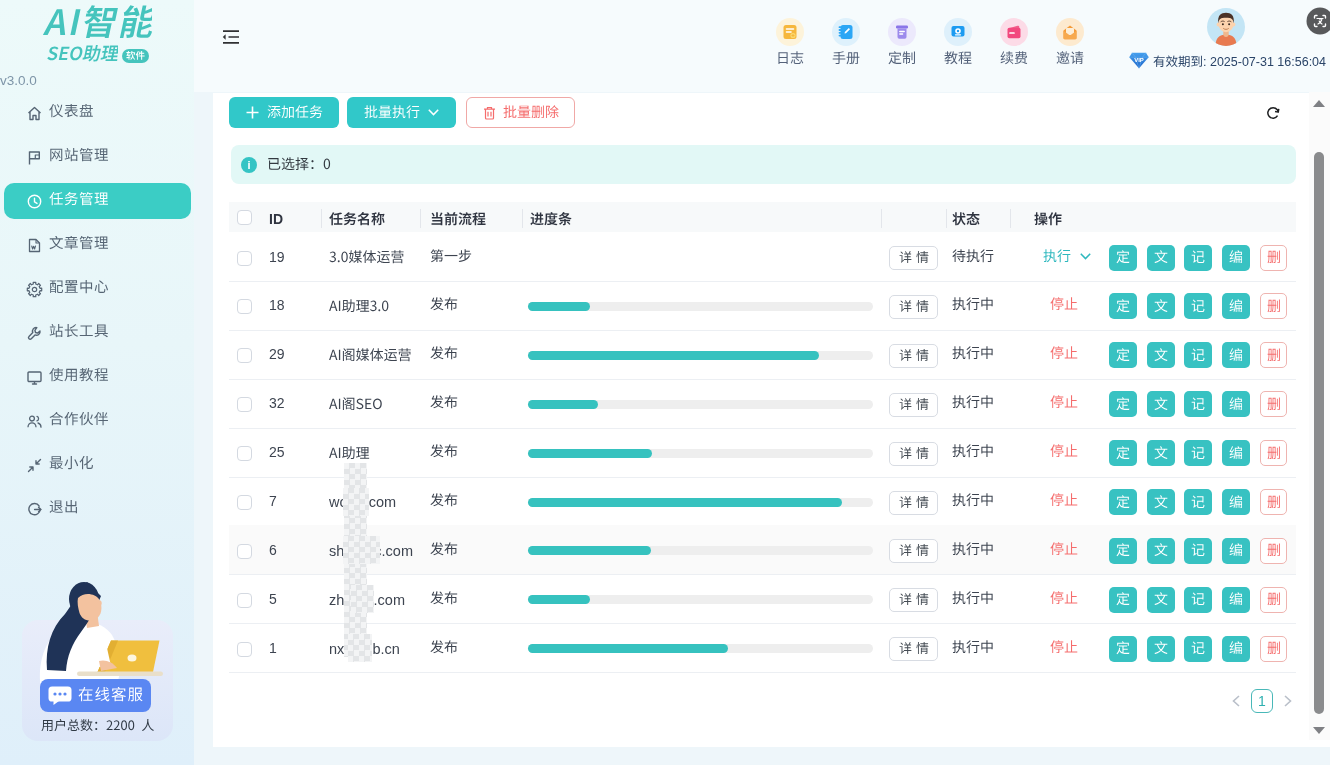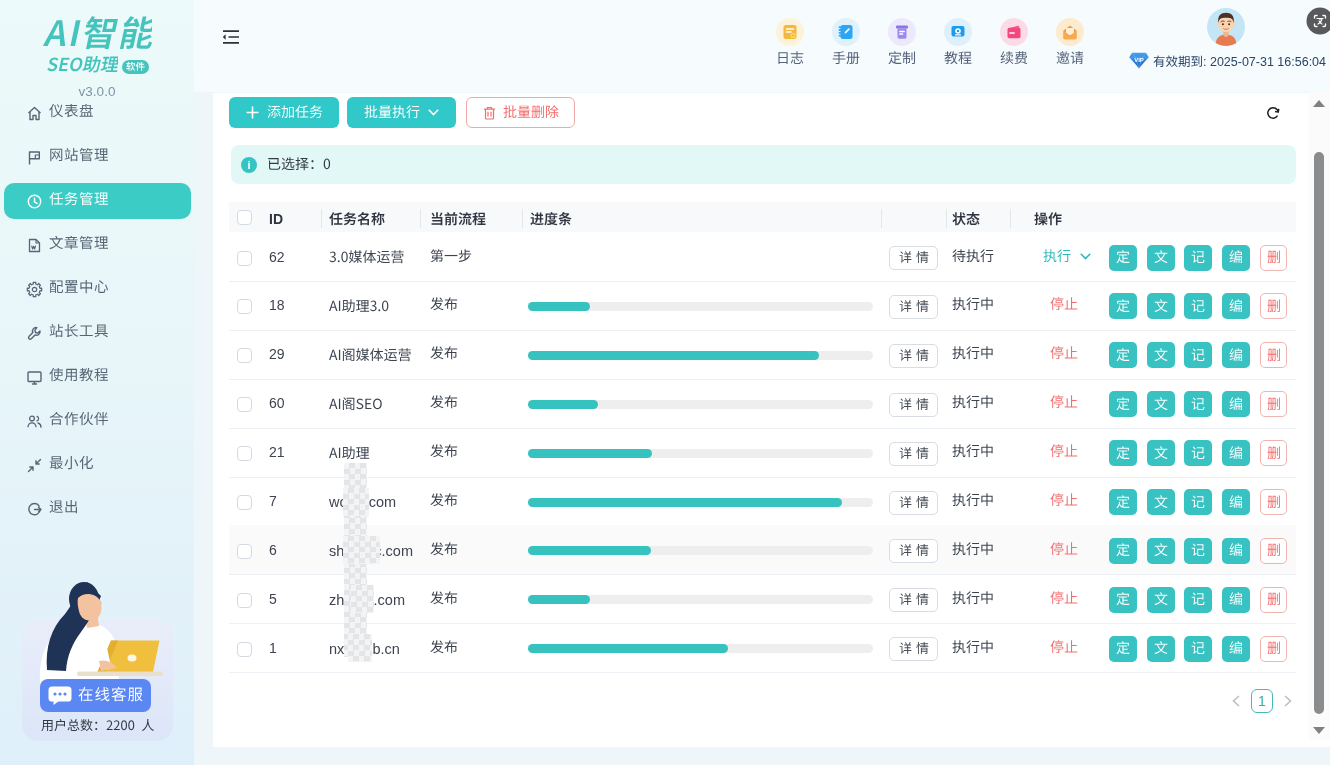--- a/index.html
+++ b/index.html
@@ -125,21 +125,21 @@
       <path id="q113" d="M539 505H905V430H539ZM49 44H949V-30H49ZM499 837H577V7H499ZM188 619H265V9H188Z"></path>
       <path id="q114" d="M355 798H873V729H355ZM836 798H910V14Q910 -21 900 -39Q890 -56 866 -65Q842 -74 800 -76Q758 -77 694 -77Q692 -64 684 -43Q677 -23 668 -9Q701 -10 730 -11Q759 -12 781 -11Q803 -11 812 -11Q826 -10 831 -5Q836 1 836 14ZM124 807 184 847Q208 820 236 788Q263 757 287 726Q312 696 327 672L264 626Q250 650 226 682Q203 713 176 746Q149 780 124 807ZM92 643H165V-80H92ZM347 97H655V39H347ZM401 624H675V569H401ZM413 672 480 660Q443 601 386 543Q330 485 251 436Q244 447 230 461Q217 474 206 481Q279 521 331 573Q383 625 413 672ZM655 624H669L681 627L728 601Q694 535 640 483Q585 430 518 389Q451 348 378 319Q305 290 232 271Q226 284 215 302Q204 319 193 330Q262 345 332 371Q401 397 464 433Q527 468 576 514Q626 559 655 612ZM395 567Q435 510 499 463Q563 417 644 384Q725 352 812 335Q801 324 788 306Q774 289 767 274Q679 295 598 333Q516 372 450 425Q384 478 341 544ZM306 272H695V-10H628V218H371V-11H306Z"></path>
       <path id="q115" d="M304 -13Q226 -13 161 16Q95 45 48 95L103 159Q142 118 195 93Q248 68 305 68Q378 68 418 101Q459 134 459 187Q459 226 443 249Q426 272 399 287Q371 303 336 318L231 364Q197 379 163 402Q128 425 105 462Q82 499 82 552Q82 609 112 652Q142 696 194 721Q246 746 313 746Q379 746 435 721Q490 696 528 656L480 597Q446 628 405 647Q365 665 313 665Q251 665 214 637Q176 608 176 559Q176 523 195 500Q213 477 241 463Q269 449 298 436L402 391Q444 373 479 348Q513 323 533 286Q553 249 553 195Q553 137 523 90Q493 42 437 15Q381 -13 304 -13Z"></path>
       <path id="q116" d="M101 0V733H523V655H193V425H471V346H193V79H534V0Z"></path>
       <path id="q117" d="M371 -13Q279 -13 209 33Q138 80 98 166Q58 252 58 369Q58 487 98 571Q138 656 209 701Q279 746 371 746Q463 746 534 701Q604 655 644 571Q684 487 684 369Q684 252 644 166Q604 80 534 33Q463 -13 371 -13ZM371 68Q437 68 486 105Q535 142 562 210Q589 278 589 369Q589 461 562 527Q535 594 486 630Q437 665 371 665Q306 665 256 630Q207 594 180 527Q153 461 153 369Q153 278 180 210Q207 142 256 105Q306 68 371 68Z"></path>
     </defs>
   </svg>
 <div class="abs" style="left:194px;top:0;width:1136px;height:92px;background:#f6fbfd"></div>
 <div class="abs" style="left:213px;top:93px;width:1117px;height:654px;background:#fff"></div>
 <div class="abs" style="left:0;top:0;width:194px;height:765px;background:linear-gradient(180deg,#edfafa 0%,#e8f6f9 45%,#dfeffa 100%)"></div>
-<div class="abs" style="left:0;top:16px;width:194px;text-align:center">
+<div class="abs" style="left:0;top:5px;width:194px;">
     <div style="display:flex;justify-content:center">
       <svg width="109" height="38" viewBox="0 0 109 38">
         <g fill="#45c4bd" transform="translate(0,30) scale(0.035000,-0.035000) skewX(12.0)">
           <use href="#q0" x="0"></use>
           <use href="#q1" x="689"></use>
           <use href="#q2" x="1065"></use>
           <use href="#q3" x="2122"></use>
         </g>
       </svg>
     </div>
@@ -643,21 +643,21 @@
     </svg>
   </div>
 <div class="abs" style="left:321px;top:209px;width:1px;height:19px;background:#e3e6eb"></div>
 <div class="abs" style="left:420px;top:209px;width:1px;height:19px;background:#e3e6eb"></div>
 <div class="abs" style="left:522px;top:209px;width:1px;height:19px;background:#e3e6eb"></div>
 <div class="abs" style="left:881px;top:209px;width:1px;height:19px;background:#e3e6eb"></div>
 <div class="abs" style="left:946px;top:209px;width:1px;height:19px;background:#e3e6eb"></div>
 <div class="abs" style="left:1010px;top:209px;width:1px;height:19px;background:#e3e6eb"></div>
 <div class="abs" style="left:229px;top:280.9px;width:1067px;height:1px;background:#ecEFf3"></div>
 <div class="abs" style="left:237px;top:250.5px;width:15px;height:15px;border:1px solid #d4d9e1;border-radius:4px;background:#fff"></div>
-<div class="abs" style="left:269px;top:249.5px;font-size:14px;color:#3d4450;line-height:14px">62</div>
+<div class="abs" style="left:269px;top:249.5px;font-size:14px;color:#3d4450;line-height:14px">19</div>
 <div class="abs row-flex" style="left:329px;top:248.5px;height:18px">
     <svg width="75" height="15" viewBox="0 0 75 15">
       <g fill="#3d4450" transform="translate(0,12) scale(0.014000,-0.014000)">
         <use href="#q93" x="0"></use>
         <use href="#q94" x="555"></use>
         <use href="#q51" x="833"></use>
         <use href="#q95" x="1388"></use>
         <use href="#q96" x="2388"></use>
         <use href="#q97" x="3388"></use>
         <use href="#q98" x="4388"></use>
@@ -904,21 +904,21 @@
   </div>
 <div class="abs row-flex" style="left:1260px;top:342.3px;width:27px;height:26px;background:#fff;border:1px solid #efb4b0;border-radius:5px;justify-content:center">
     <svg width="14" height="15" viewBox="0 0 14 15">
       <g fill="#f56c6c" transform="translate(0,12) scale(0.014000,-0.014000)">
         <use href="#q73" x="0"></use>
       </g>
     </svg>
   </div>
 <div class="abs" style="left:229px;top:427.6px;width:1067px;height:1px;background:#ecEFf3"></div>
 <div class="abs" style="left:237px;top:397.2px;width:15px;height:15px;border:1px solid #d4d9e1;border-radius:4px;background:#fff"></div>
-<div class="abs" style="left:269px;top:396.2px;font-size:14px;color:#3d4450;line-height:14px">60</div>
+<div class="abs" style="left:269px;top:396.2px;font-size:14px;color:#3d4450;line-height:14px">32</div>
 <div class="abs row-flex" style="left:329px;top:395.2px;height:18px">
     <svg width="54" height="15" viewBox="0 0 54 15">
       <g fill="#3d4450" transform="translate(0,12) scale(0.014000,-0.014000)">
         <use href="#q107" x="0"></use>
         <use href="#q108" x="608"></use>
         <use href="#q114" x="901"></use>
         <use href="#q115" x="1901"></use>
         <use href="#q116" x="2497"></use>
         <use href="#q117" x="3086"></use>
       </g>
@@ -989,21 +989,21 @@
   </div>
 <div class="abs row-flex" style="left:1260px;top:391.2px;width:27px;height:26px;background:#fff;border:1px solid #efb4b0;border-radius:5px;justify-content:center">
     <svg width="14" height="15" viewBox="0 0 14 15">
       <g fill="#f56c6c" transform="translate(0,12) scale(0.014000,-0.014000)">
         <use href="#q73" x="0"></use>
       </g>
     </svg>
   </div>
 <div class="abs" style="left:229px;top:476.5px;width:1067px;height:1px;background:#ecEFf3"></div>
 <div class="abs" style="left:237px;top:446.1px;width:15px;height:15px;border:1px solid #d4d9e1;border-radius:4px;background:#fff"></div>
-<div class="abs" style="left:269px;top:445.1px;font-size:14px;color:#3d4450;line-height:14px">21</div>
+<div class="abs" style="left:269px;top:445.1px;font-size:14px;color:#3d4450;line-height:14px">25</div>
 <div class="abs row-flex" style="left:329px;top:444.1px;height:18px">
     <svg width="41" height="15" viewBox="0 0 41 15">
       <g fill="#3d4450" transform="translate(0,12) scale(0.014000,-0.014000)">
         <use href="#q107" x="0"></use>
         <use href="#q108" x="608"></use>
         <use href="#q109" x="901"></use>
         <use href="#q17" x="1901"></use>
       </g>
     </svg>
   </div>

